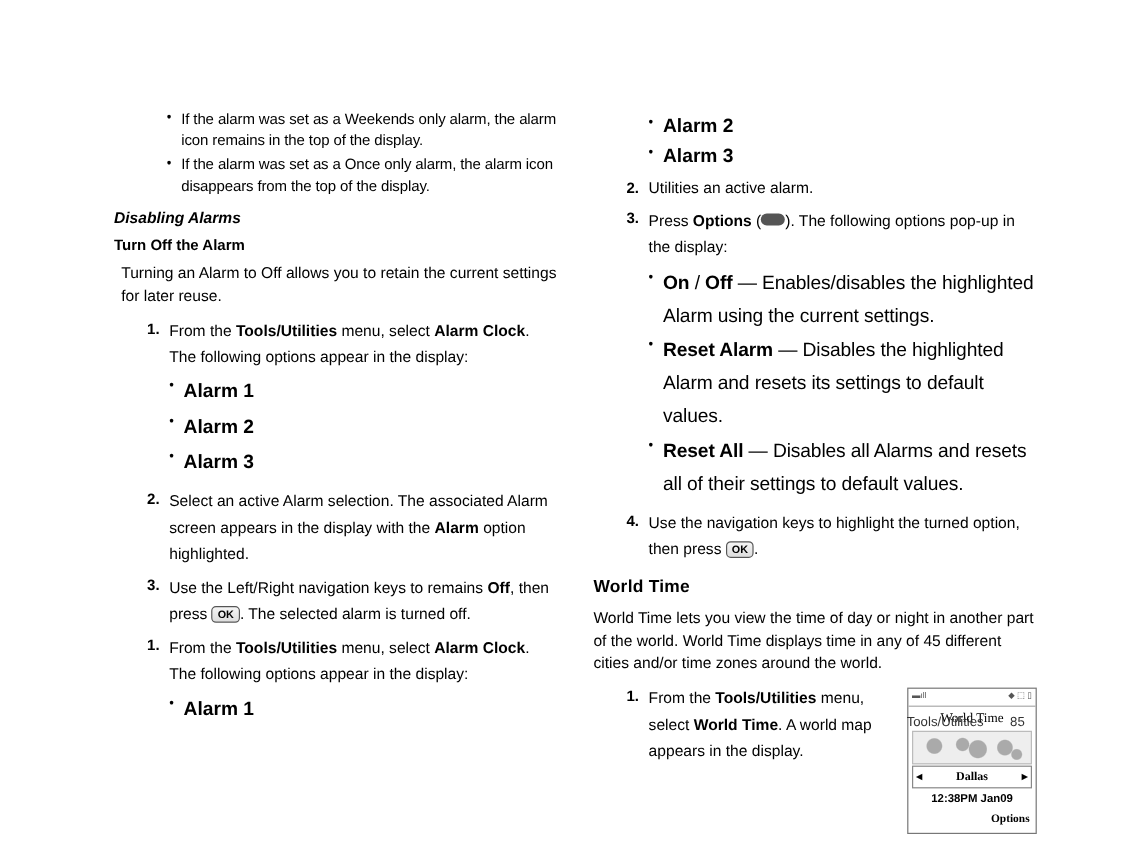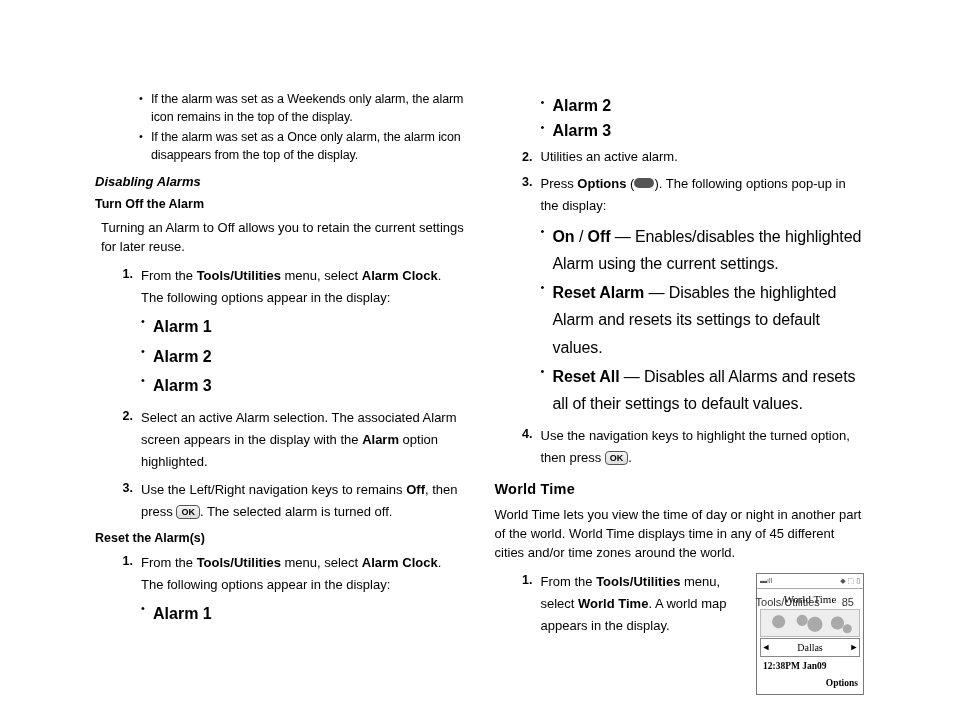--- a/index.html
+++ b/index.html
@@ -175,25 +175,25 @@
     font-size: 10px;
   }
   .ps-city .arrow {
     width: 10px;
     text-align: center;
     font-size: 9px;
   }
   .ps-city .city {
     flex: 1;
     text-align: center;
-    font-weight: normal;
+    font-weight: bold;
   }
   .ps-time {
-    margin: 1px 3px 0 4px;
-    font-family: Liberation Serif, serif;
+    margin: 1px 3px 0 17px;
+    font-family: Liberation Sans, sans-serif;
     font-size: 9.5px;
     font-weight: bold;
     text-align: left;
     padding-left: 2px;
   }
   .ps-bottom {
     text-align: right;
     font-family: 'Times New Roman', serif;
     font-size: 9.5px;
     font-weight: bold;
@@ -259,21 +259,20 @@
         </div>
 
         <div class="num-row">
           <div class="num-marker">3.</div>
           <div class="num-body">
             <span>Use the Left/Right navigation keys to remains </span><b>Off</b><span>, then press </span><span class="ok-key">OK</span><span>. The selected alarm is turned off.</span>
           </div>
         </div>
       </div>
 
-      <div class="sec-sub2">Reset the Alarm(s)</div>
 
       <div class="num-indent">
         <div class="num-row">
           <div class="num-marker">1.</div>
           <div class="num-body">
             <span>From the </span><b>Tools/Utilities</b><span> menu, select </span><b>Alarm Clock</b><span>. The following options appear in the display:</span>
             <div class="inner-bullets">
               <div class="bullet-row">
                   <div class="bullet-marker">•</div>
                   <div class="bullet-body bold">Alarm 1</div>

